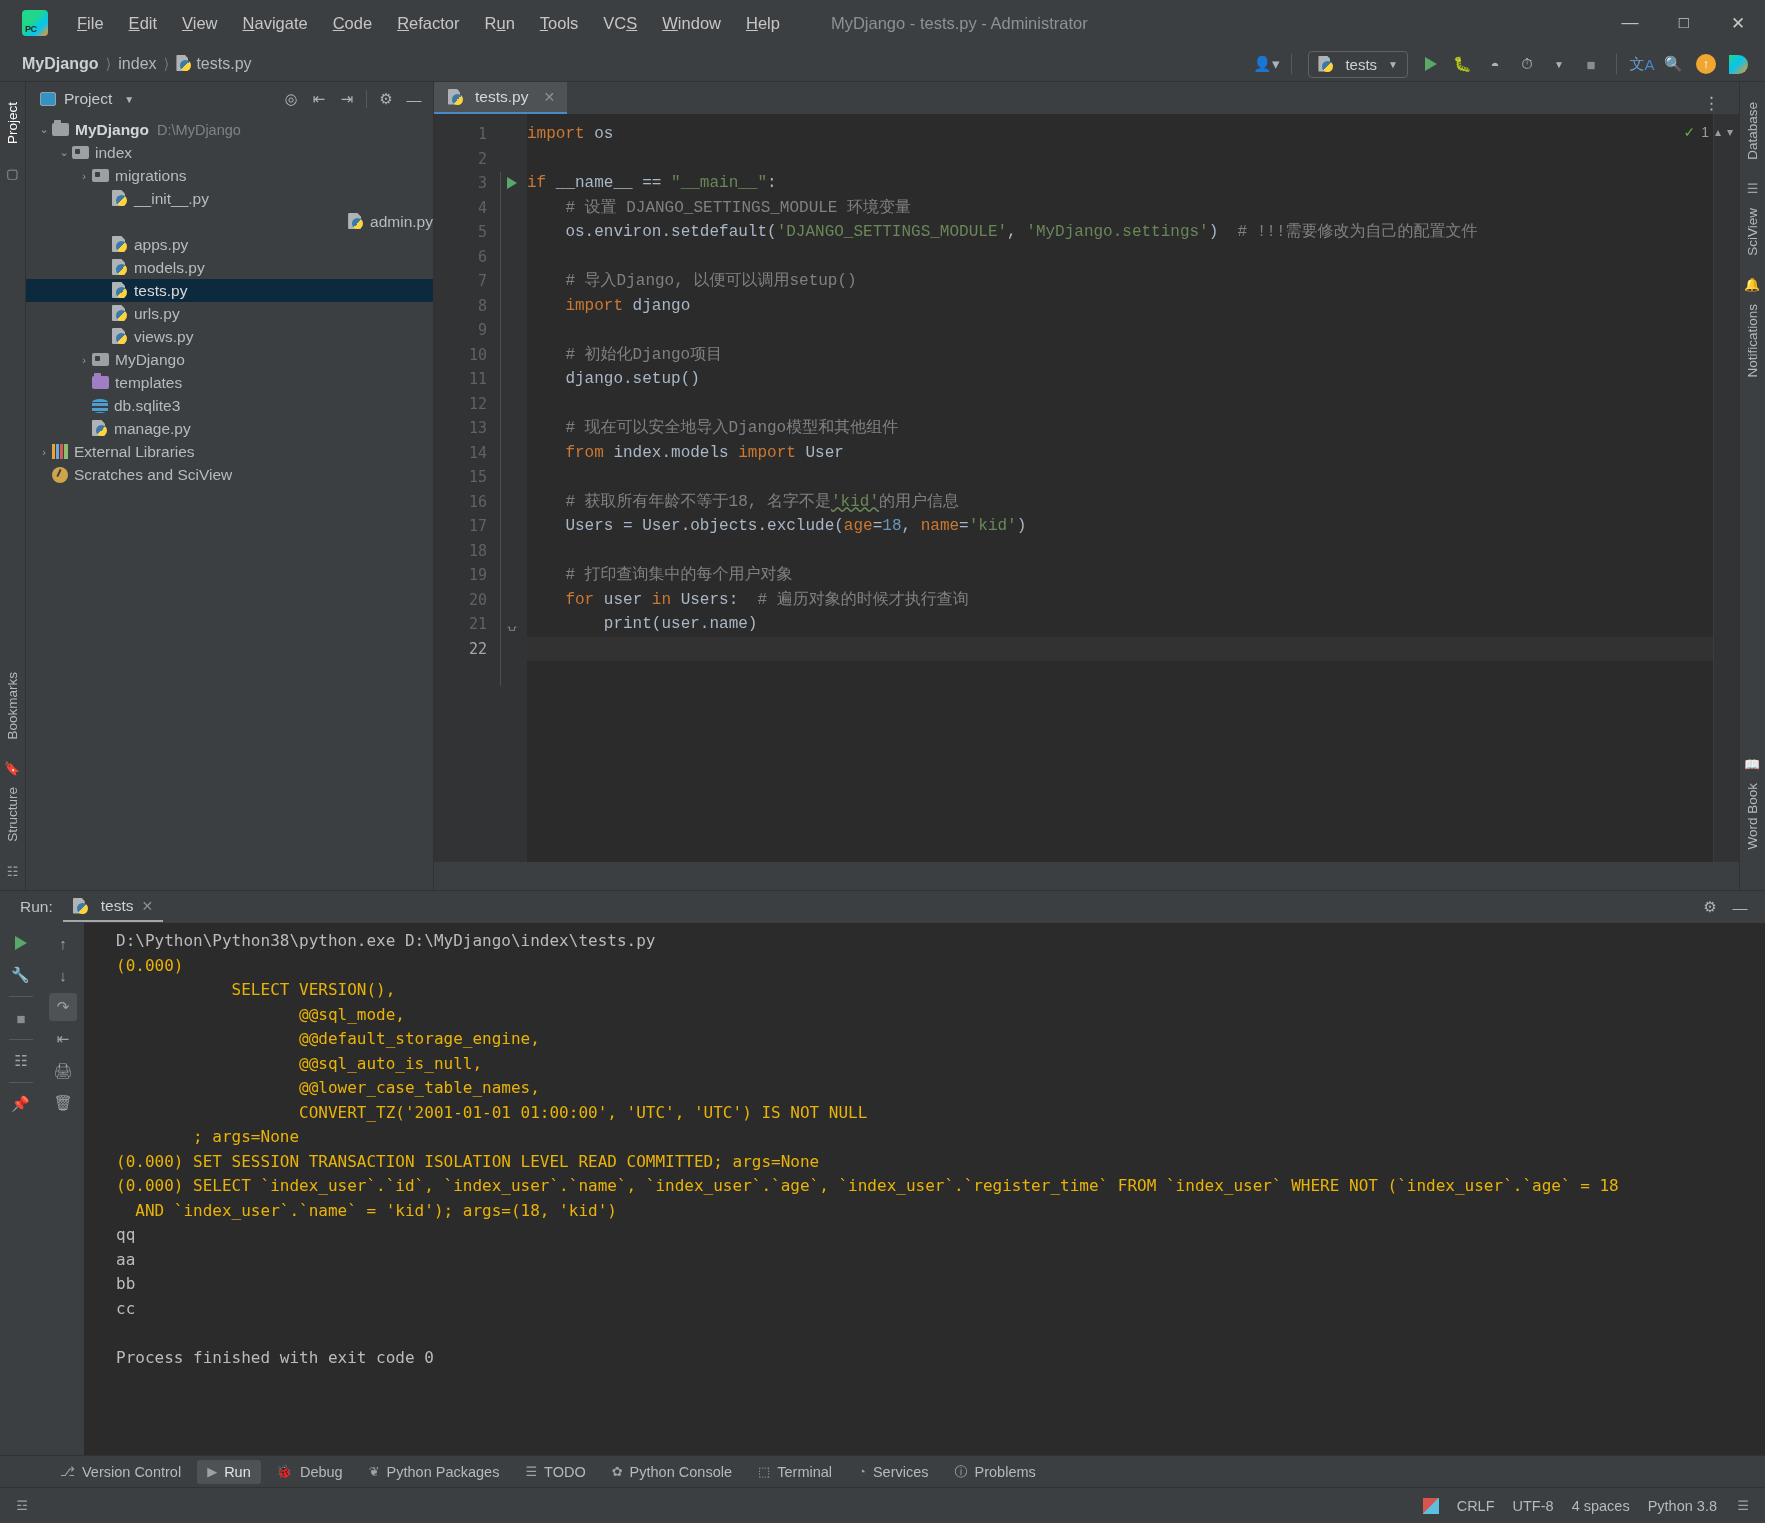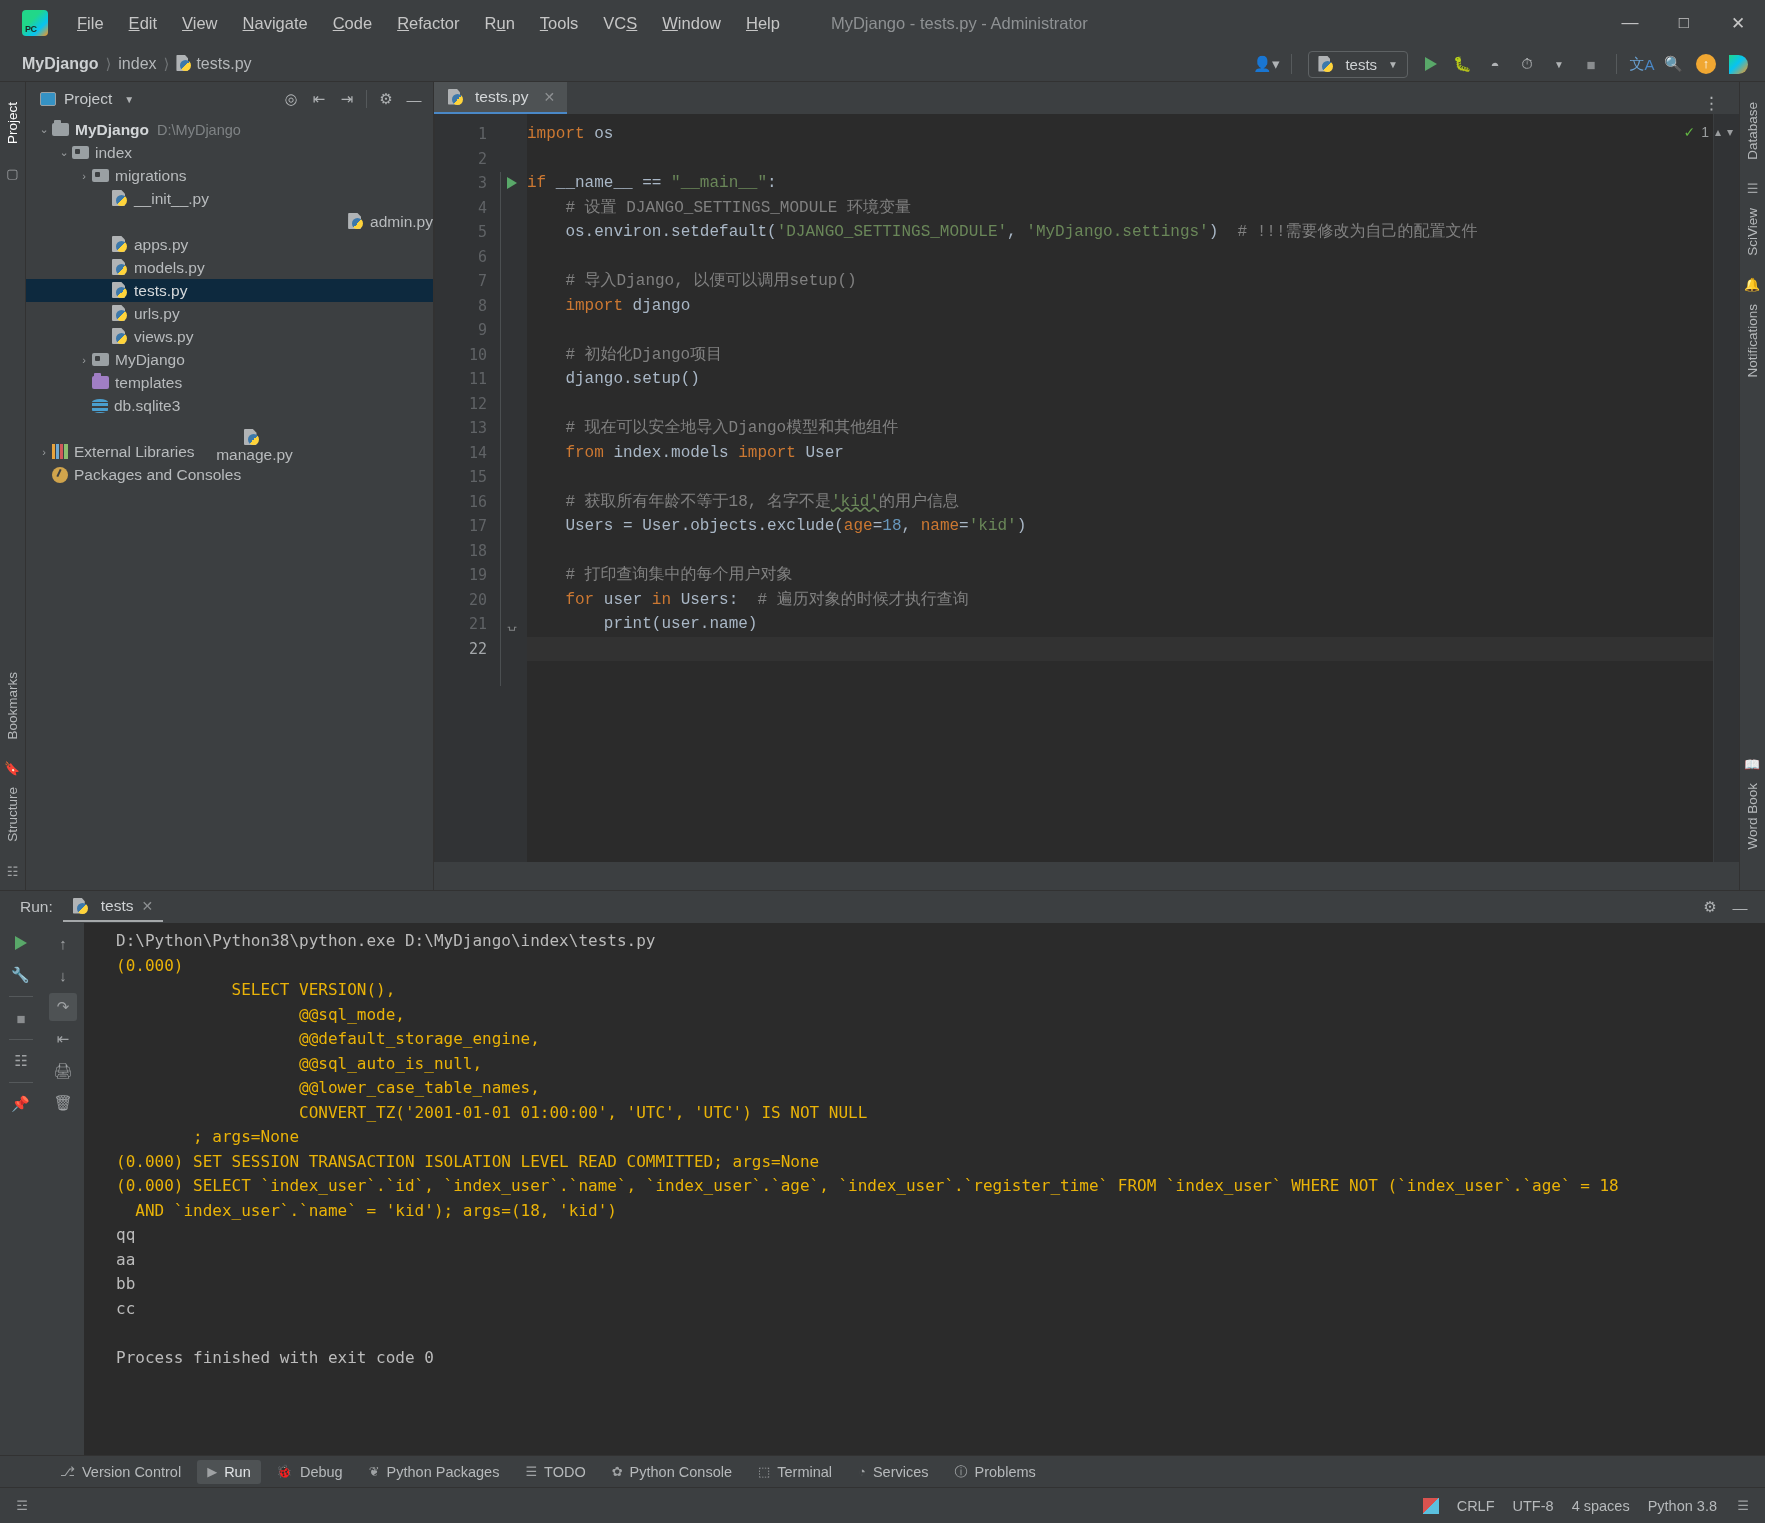--- a/index.html
+++ b/index.html
@@ -456,34 +456,34 @@
           <div class="trow" style="padding-left: 50px;">
             <span class="arrow blank">&nbsp;</span>
             <span class="folder-purple"></span>
             <span class="tname">templates</span>
           </div>
           <div class="trow" style="padding-left: 50px;">
             <span class="arrow blank">&nbsp;</span>
             <span class="db-ico"></span>
             <span class="tname">db.sqlite3</span>
           </div>
-          <div class="trow" style="padding-left: 50px; flex-direction: column;">
+          <div class="trow" style="padding-left: 50px;">
             <span class="arrow blank">&nbsp;</span>
             <span class="tpy"></span>
             <span class="tname">manage.py</span>
           </div>
           <div class="trow" style="padding-left: 10px;">
             <span class="arrow">›</span>
             <span class="lib-ico"></span>
             <span class="tname">External Libraries</span>
           </div>
           <div class="trow" style="padding-left: 10px;">
             <span class="arrow blank">&nbsp;</span>
             <span class="scratch-ico"></span>
-            <span class="tname">Packages and Consoles</span>
+            <span class="tname">Scratches and SciView</span>
           </div>
         </div>
     </div>
 
     <div class="editor-col">
 
       <div class="tabbar">
         <div class="etab">
           <span class="py-ico"></span>
           <span>tests.py</span>

